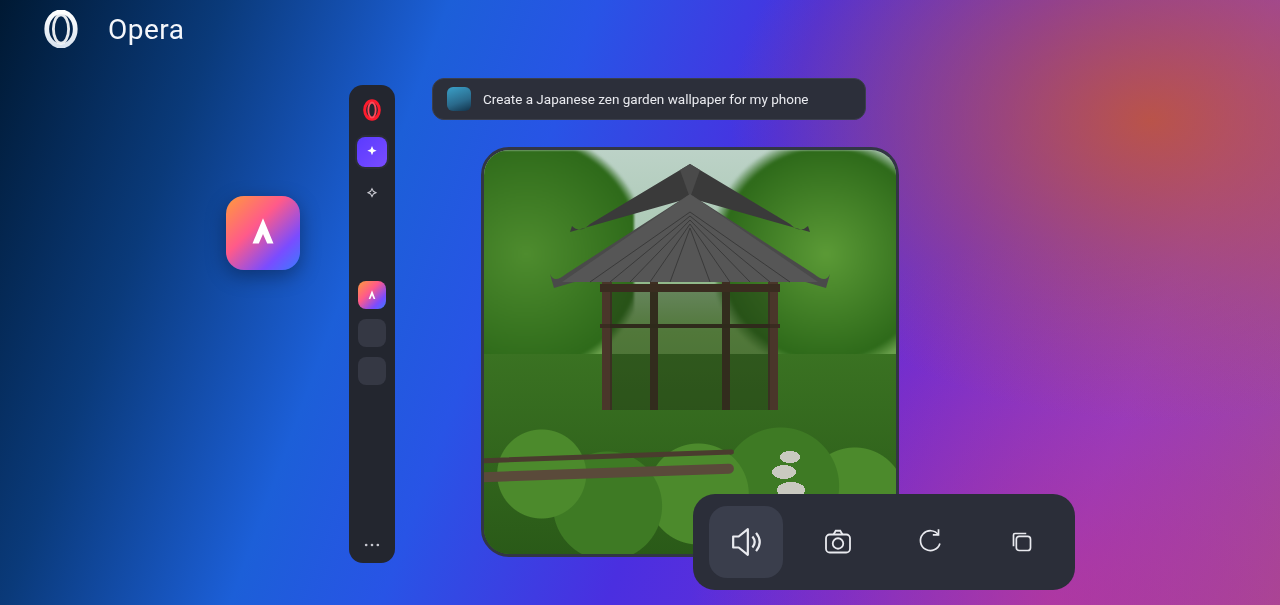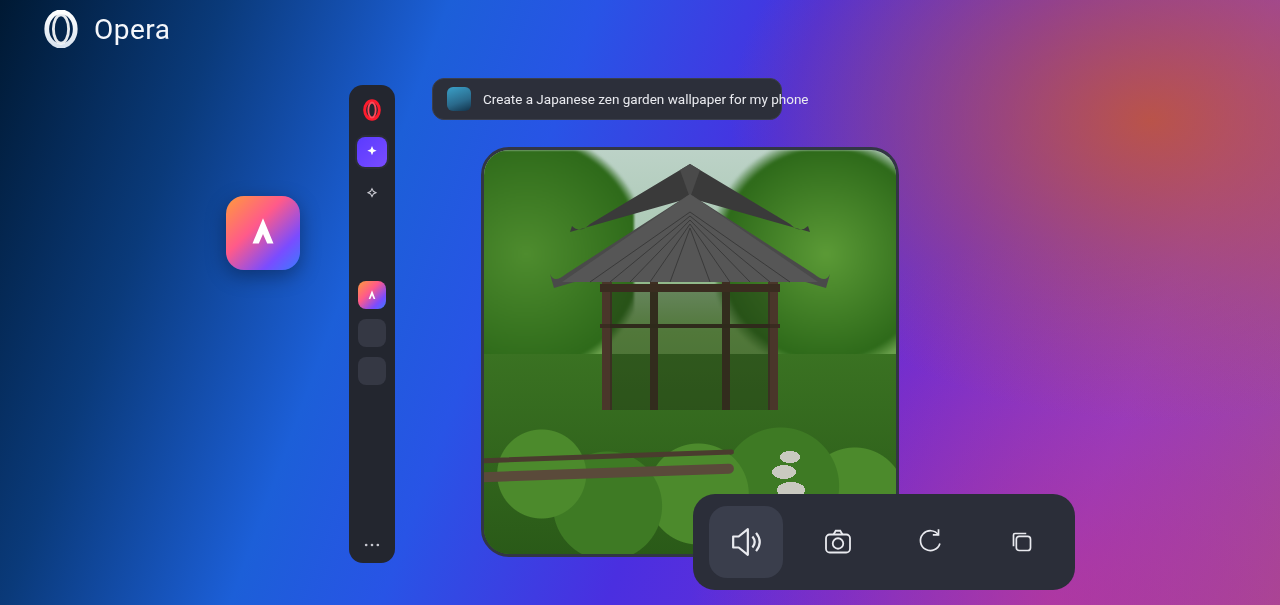--- a/index.html
+++ b/index.html
@@ -7,21 +7,21 @@
   body {
     background:
       radial-gradient(ellipse 700px 500px at 1150px 120px, rgba(200,90,40,0.8) 0%, rgba(200,90,40,0) 60%),
       radial-gradient(ellipse 600px 600px at 1050px 600px, rgba(210,50,120,0.5) 0%, rgba(210,50,120,0) 60%),
       linear-gradient(110deg, #001933 0%, #0a3a7a 15%, #1c5fd8 30%, #2854e6 40%, #4a2fe0 55%, #6a2ed8 70%, #8a3dcc 85%, #a2489a 100%);
     position: relative;
     color: #fff;
   }
 
   
-  .brand { position: absolute; top: 10px; left: 42px; display: flex; align-items: center; gap: 14px; }
+  .brand { position: absolute; top: 10px; left: 42px; display: flex; align-items: center; gap: 28px; }
   .brand-icon { width: 38px; height: 38px; }
   .brand-text { font-size: 28px; font-weight: 400; color: #f5f7fb; letter-spacing: 0.5px; }
 
   
   .aria-tile {
     position: absolute; top: 196px; left: 226px; width: 74px; height: 74px;
     border-radius: 18px;
     background: linear-gradient(135deg, #ff9a3c 0%, #ff5a8a 40%, #7a4cff 75%, #3a7bff 100%);
     display:flex; align-items:center; justify-content:center;
     box-shadow: 0 6px 20px rgba(0,0,0,0.35);
@@ -43,21 +43,21 @@
     width:28px; height:28px; border-radius:8px;
     background: linear-gradient(135deg,#ff9a3c 0%,#ff5a8a 40%,#7a4cff 75%,#3a7bff 100%);
     display:flex; align-items:center; justify-content:center; margin-bottom: 10px; cursor:pointer;
   }
   .sidebar .sb-slot { width:28px; height:28px; border-radius:8px; background:#353844; margin-bottom:10px; cursor:pointer; }
   .sidebar .grow { flex:1; }
   .sidebar .sb-more { width:28px; height:20px; display:flex; align-items:center; justify-content:center; color:#c8c8d0; cursor:pointer; }
 
   
   .prompt {
-    position: absolute; top: 78px; left: 432px; width: 350px; height: 42px;
+    position: absolute; top: 78px; left: 432px; width: 434px; height: 42px;
     background: #2c2f3a; border: 1px solid #3b3f4c; border-radius: 12px;
     display:flex; align-items:center; padding: 0 14px; gap: 12px;
   }
   .prompt .avatar {
     width: 24px; height: 24px; border-radius: 6px;
     background: linear-gradient(160deg,#3aa0c8 0%, #2a6a8c 60%, #12324a 100%);
     flex: none;
   }
   .prompt .text { font-size: 13.5px; color: #e9eaef; white-space: nowrap; }
 

